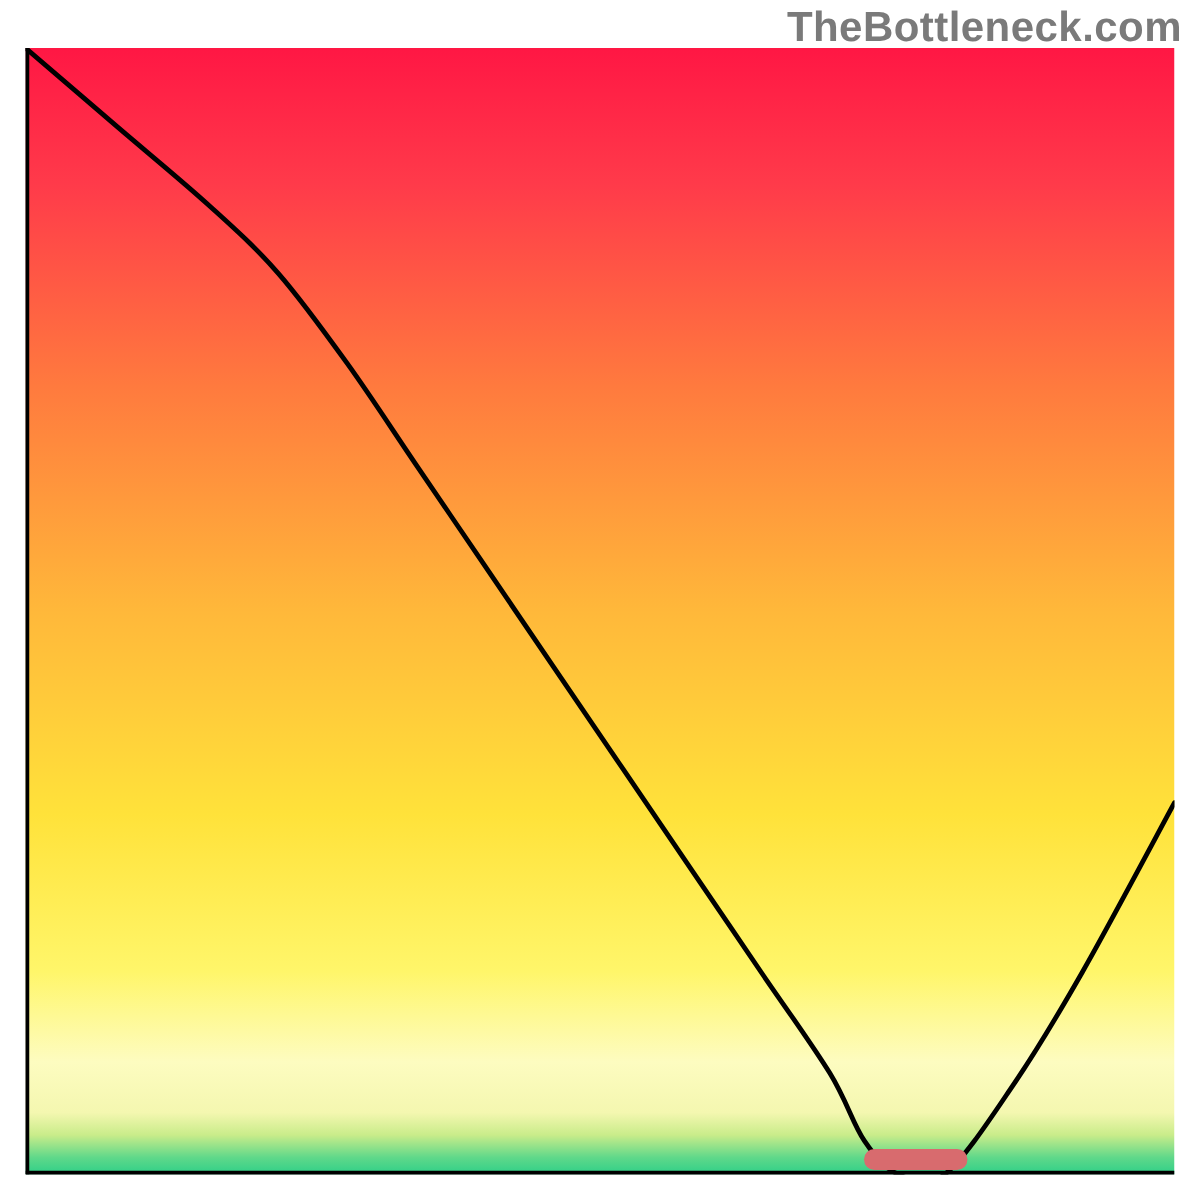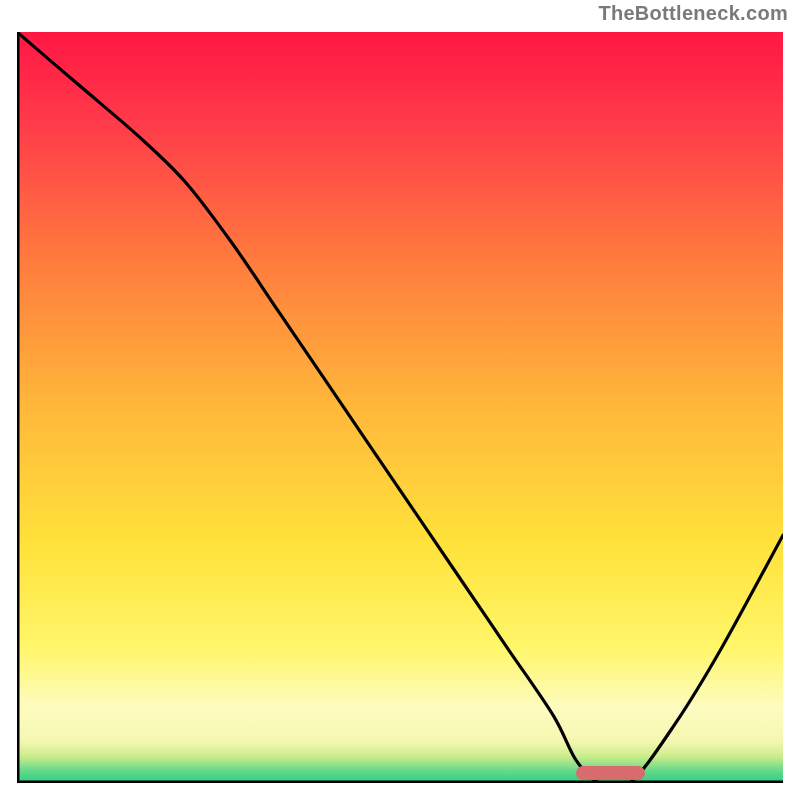--- a/index.html
+++ b/index.html
@@ -13,21 +13,21 @@
   }
   .chart-wrapper {
     position: relative;
     width: 800px;
     height: 800px;
   }
   .watermark {
     position: absolute;
     top: 2px;
     right: 12px;
-    font-size: 20px;
+    font-size: 28px;
     font-weight: 600;
     color: #7a7a7a;
     letter-spacing: 0.3px;
     user-select: none;
   }
   .plot-area {
     position: absolute;
     left: 17px;
     top: 32px;
     width: 766px;

